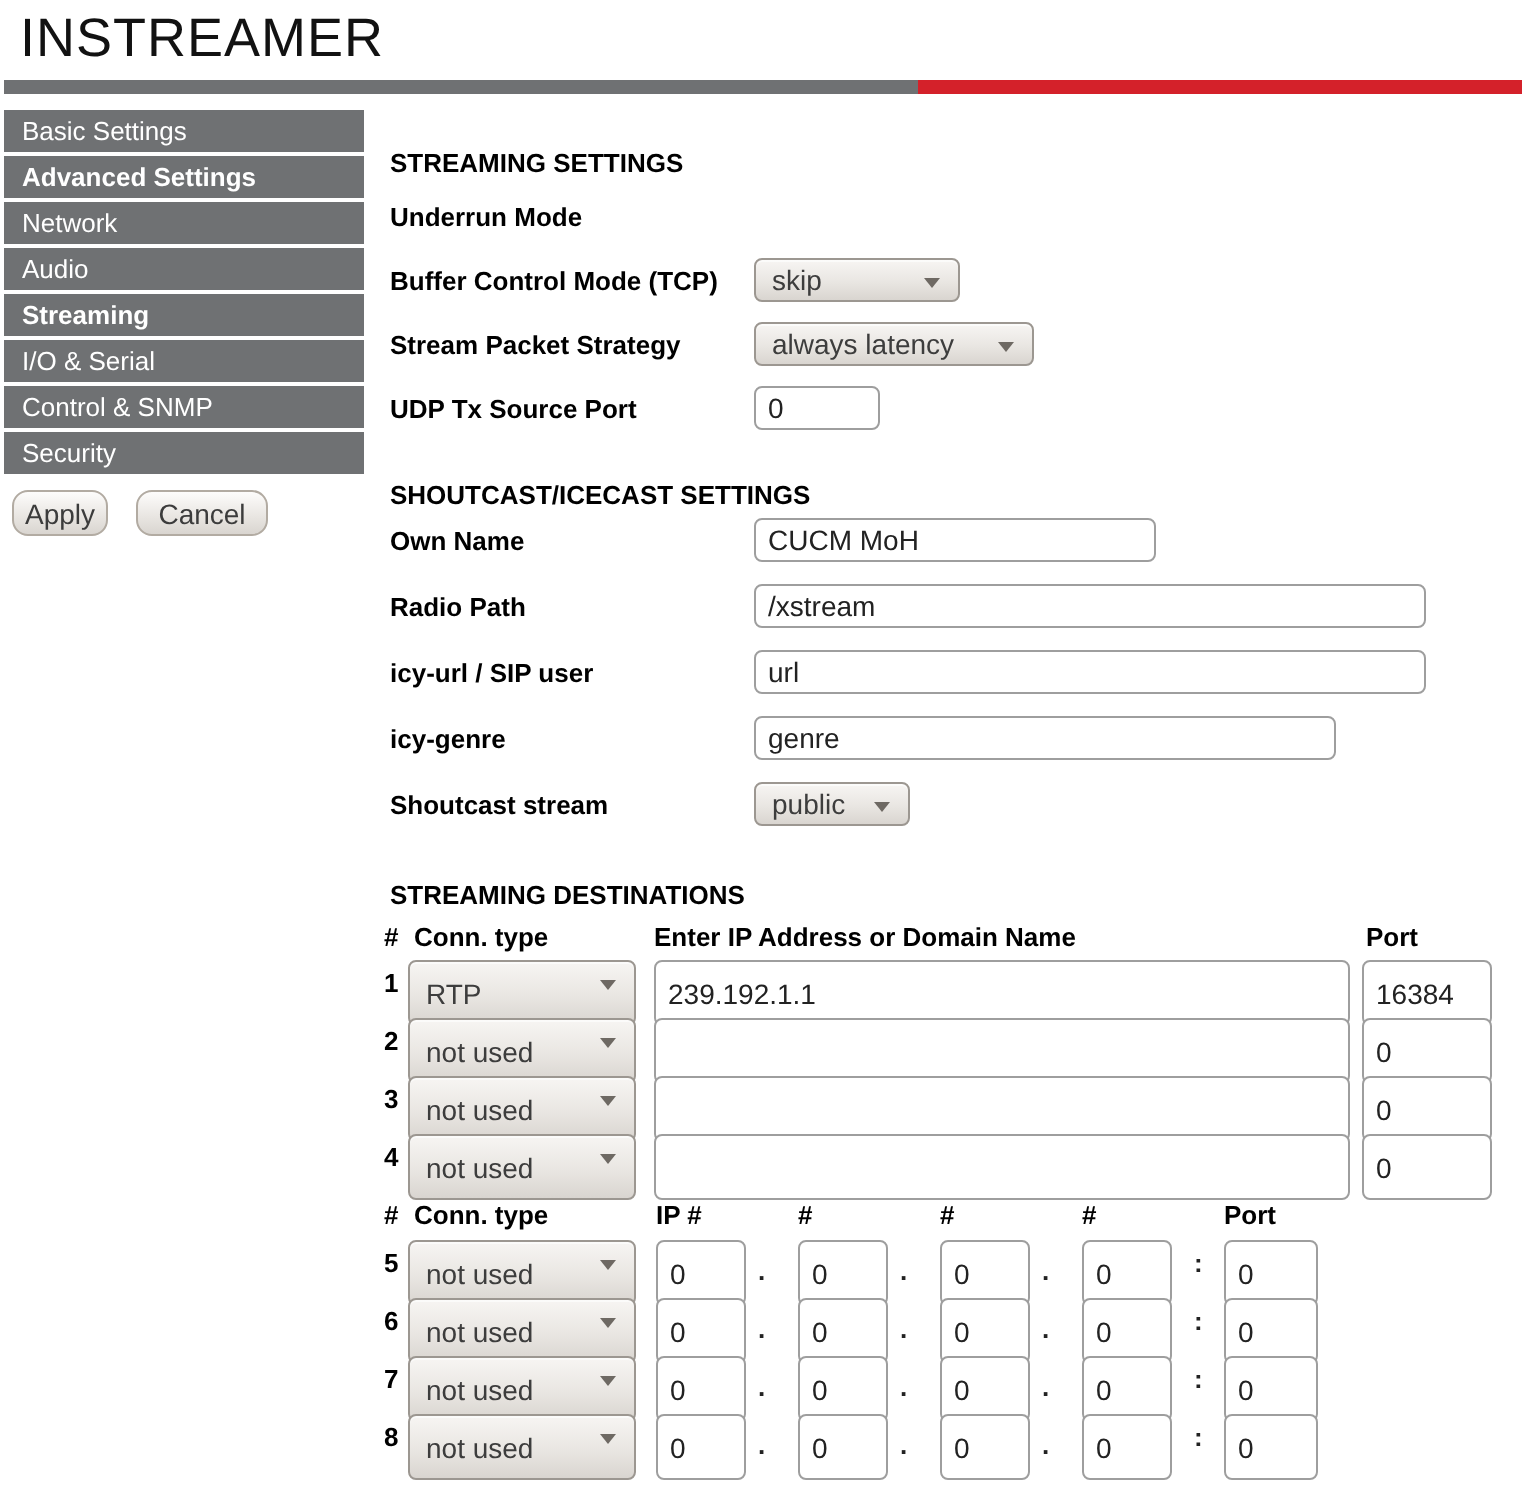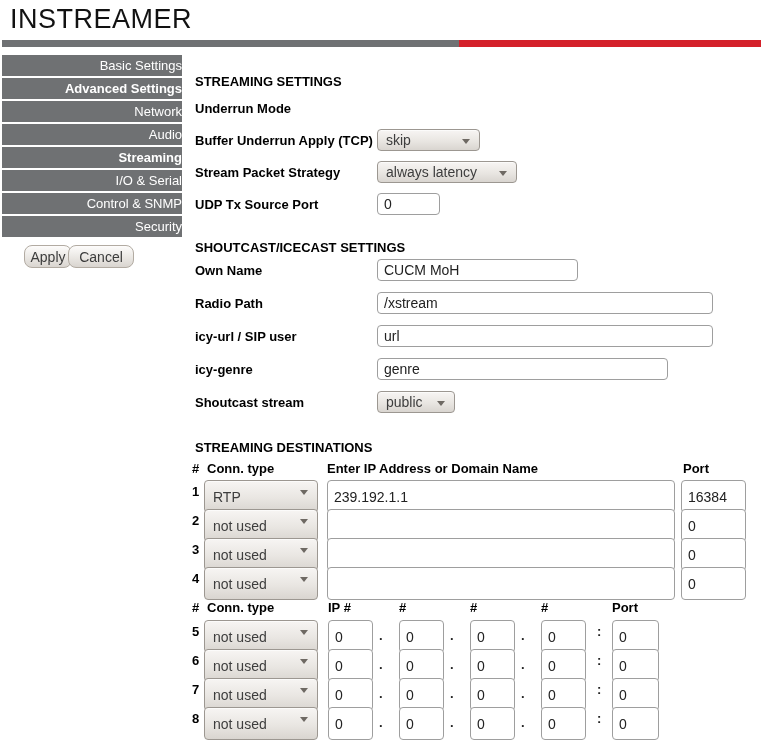--- a/index.html
+++ b/index.html
@@ -6,31 +6,31 @@
   html,body { background:#fff; }
   body { font-family: "Liberation Sans", sans-serif; }
   .page { position: relative; width: 761px; height: 746px; background:#fff; overflow:hidden; }
 
   .title { position:absolute; left:10px; top:4px; font-size:27px; font-weight:400; color:#121212; letter-spacing:0.5px; }
 
   .bar-gray { position:absolute; left:2px; top:40px; width:457px; height:7px; background:#6F7173; }
   .bar-red  { position:absolute; left:459px; top:40px; width:302px; height:7px; background:#D4212A; }
 
   
-  .sidebar { position:absolute; left:2px; top:55px; width:180px;text-align:right; }
+  .sidebar { position:absolute; left:2px; top:55px; width:180px; }
   .side-item { width:180px; height:21px; margin-bottom:2px; background:#6F7173; color:#fff;
                font-size:13px; line-height:21px; padding-left:9px; cursor:default; }
   .side-item.indent { }
   .side-item.active { font-weight:bold; }
 
   
   .btn { position:absolute; top:245px; height:23px; border:1px solid #b2aba2; border-radius:8px;
          background:linear-gradient(#fdfcfb,#e8e5e1 60%,#d9d5d0); color:#3c3c3c; font-size:14px;
          font-family:"Liberation Sans",sans-serif; cursor:pointer; }
-  .btn-apply { left:24px; width:48px; }
+  .btn-apply { left:6px; width:48px; }
   .btn-cancel { left:68px; width:66px; }
 
   
   .sec-head { position:absolute; font-size:13px; font-weight:bold; color:#000; white-space:nowrap; }
   .f-label  { position:absolute; left:195px; font-size:13px; font-weight:bold; color:#000; white-space:nowrap; }
   .t-head   { position:absolute; font-size:13px; font-weight:bold; color:#000; white-space:nowrap; }
   .row-num  { position:absolute; left:192px; font-size:13px; font-weight:bold; color:#000; }
 
   
   .sel { position:absolute; height:22px; border:1px solid #9c9791; border-radius:4px;
@@ -68,21 +68,21 @@
     <div class="side-item indent">Security</div>
   </nav>
 
   <button class="btn btn-apply">Apply</button>
   <button class="btn btn-cancel">Cancel</button>
 
   <div class="sec-head" style="left:195px;top:74px">STREAMING SETTINGS</div>
 
   <div class="f-label" style="top:101px">Underrun Mode</div>
 
-  <div class="f-label" style="top:133px">Buffer Underrun Apply (TCP)</div>
+  <div class="f-label" style="top:133px">Buffer Control Mode (TCP)</div>
   <div class="sel" style="left:377px;top:129px;width:103px">
     <span>skip</span>
     <span class="arrow"></span>
   </div>
 
   <div class="f-label" style="top:165px">Stream Packet Strategy</div>
   <div class="sel" style="left:377px;top:161px;width:140px">
     <span>always latency</span>
     <span class="arrow"></span>
   </div>

